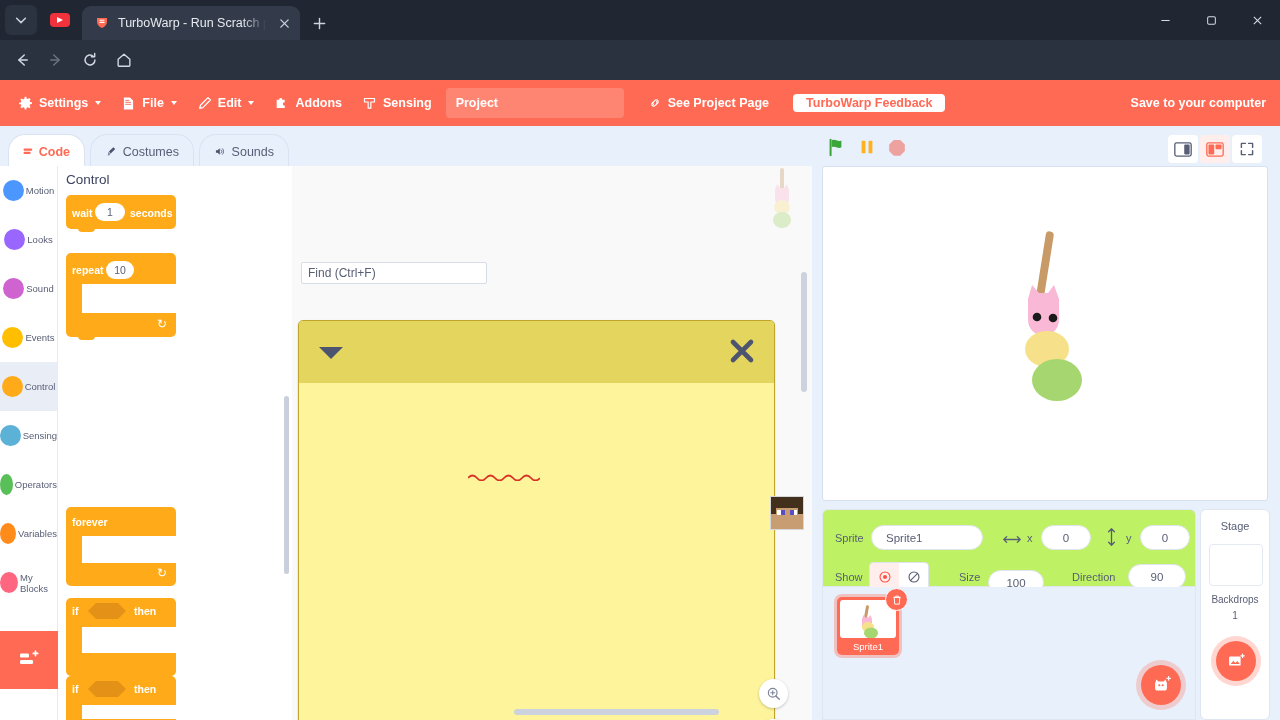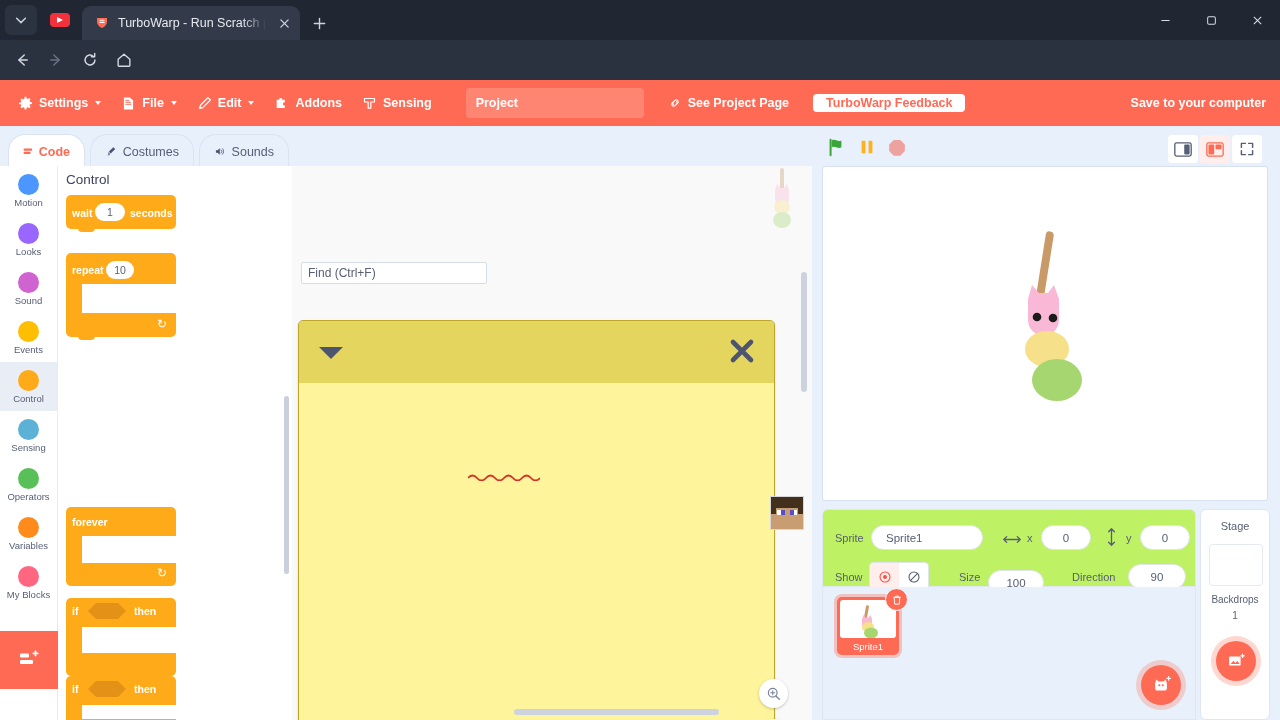--- a/index.html
+++ b/index.html
@@ -84,21 +84,21 @@
     background: #ff6a55; display: flex; align-items: center; padding-left: 8px;
   }
   .menu-item {
     display: flex; align-items: center; gap: 6px; height: 30px;
     padding: 0 10px; border-radius: 4px; cursor: pointer;
     color: #fff; font-size: 12.5px; font-weight: bold; white-space: nowrap;
   }
   .caret { width: 0;height: 0;border-style: solid; border-width: 4px 3.5px 0 3.5px;
            border-color: #fff transparent transparent transparent; margin-left: 1px; }
   .project-field {
-    width: 178px; height: 30px; margin-left: 24px; background: #ff8573;
+    width: 178px; height: 30px; margin-left: 4px; background: #ff8573;
     border-radius: 4px; display: flex; align-items: center; padding: 0 10px;
     color: #fff; font-size: 12.5px; font-weight: bold; cursor: text;
   }
   .feedback-btn {
     height: 18px; margin-left: 14px; background: #fff; border-radius: 4px;
     display: flex; align-items: center; padding: 0 13px;
     color: #ff6a55; font-size: 12.5px; font-weight: bold; cursor: pointer;
   }
   .save-link {
     position: absolute; right: 14px; color: #fff; font-size: 12.5px;
@@ -121,21 +121,21 @@
     display: flex; align-items: center; padding: 0 6px;
     font-size: 12px; color: #575e75; cursor: text; z-index: 6;
   }
 
   
   .cat-col {
     position: absolute; left: 0; top: 40px; width: 58px; height: 554px;
     background: #fff; border-right: 1px solid #e6ecf5; overflow: hidden;
   }
   .cat {
-    height: 49px; display: flex; flex-direction: column; align-items: center;
+    height: 49px; display: flex; flex-direction: row; align-items: center;
     justify-content: center; gap: 2px; cursor: pointer;
   }
   .cat.sel { background: #e9eef6; }
   .cat-dot { width: 21px; height: 21px; border-radius: 50%; }
   .cat-label { font-size: 9.5px; color: #575e75; }
   .ext-btn {
     position: absolute; left: 0; bottom: 31px; width: 58px; height: 58px;
     background: #ff6a55; display: flex; align-items: center; justify-content: center; cursor: pointer;
   }
 

